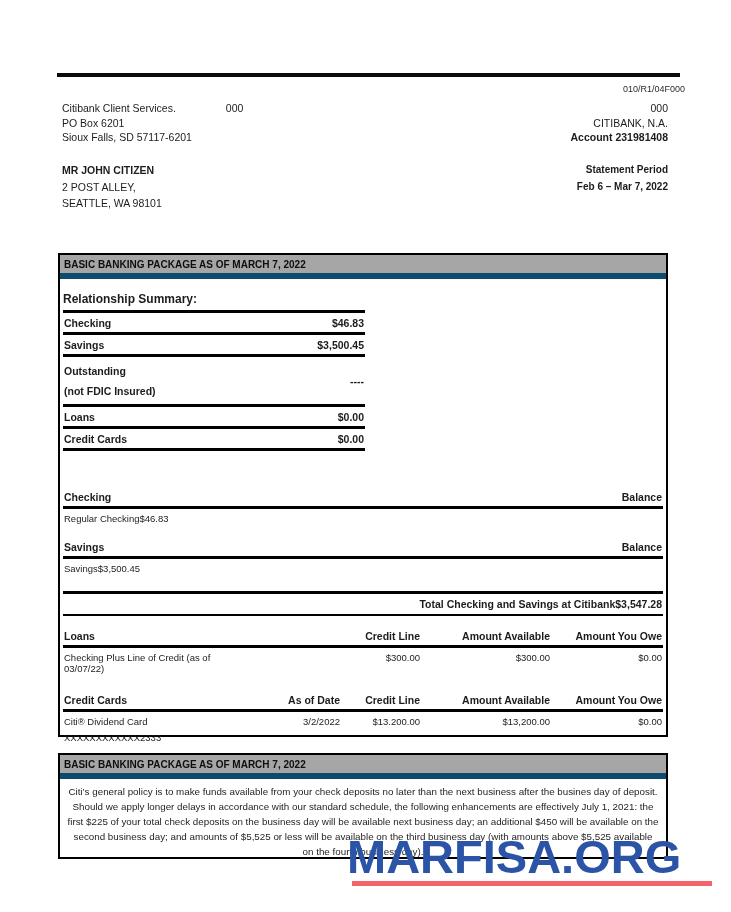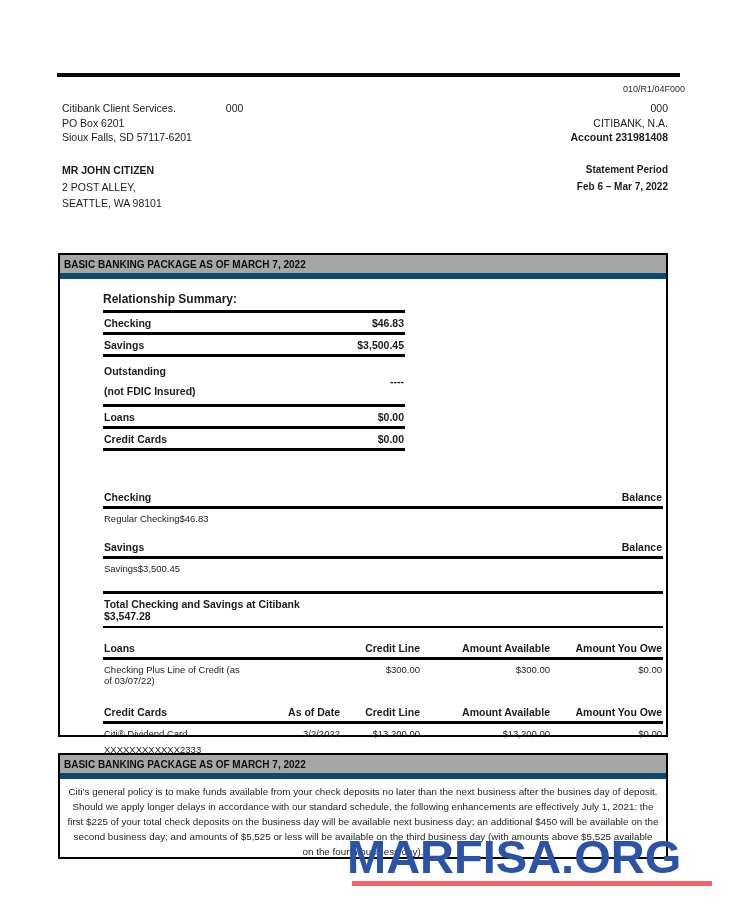--- a/index.html
+++ b/index.html
@@ -16,33 +16,33 @@
   .recipient-block { position:absolute; left:62px; top:162px; font-size:10.5px; line-height:16.5px; }
   .recipient-name { font-weight:bold; }
   .bank-block { position:absolute; right:63px; top:101px; text-align:right; font-size:10.5px; line-height:14.5px; }
   .bank-account { font-weight:bold; }
   .statement-block { position:absolute; right:63px; top:162px; text-align:right; font-size:10px; line-height:16.5px; font-weight:bold; }
 
   .box { position:absolute; left:58px; width:610px; border:2px solid #000; box-sizing:border-box; background:#fff; }
   .box-summary { top:253px; height:484px; }
   .box-policy  { top:753px; height:106px; }
   .box-title-bar { background:#a6a6a6; border-bottom:6px solid #0c4a6e; font-weight:bold; font-size:10px; padding:4px 4px 3px 4px; color:#0e0e0e; }
-  .box-content { padding:0 3px;margin-left:40px; }
+  .box-content { padding:0 3px; }
 
   .rel-heading { margin-top:13px; width:302px; font-size:12px; font-weight:bold; border-bottom:3px solid #000; padding-bottom:4px; }
   .rel-table { width:302px; }
   .rel-row { display:flex; justify-content:space-between; align-items:center; border-bottom:3px solid #000; padding:4px 1px 3px 1px; font-size:10.5px; font-weight:bold; }
   .rel-row .two-line div { line-height:20px; }
 
   .sec-checking { margin-top:40px; }
   .sec-savings  { margin-top:17px; }
   .sec-header { display:flex; justify-content:space-between; font-weight:bold; font-size:10.5px; border-bottom:3px solid #000; padding:0 1px 3px 1px; }
   .sec-row { display:flex; justify-content:flex-start; font-size:9.5px; padding:4px 1px 0 1px; }
 
-  .total-row { margin-top:17px; border-top:3px solid #000; border-bottom:2px solid #000; display:flex; justify-content:flex-end; font-weight:bold; font-size:10.5px; padding:4px 1px;flex-direction:column; }
+  .total-row { margin-top:17px; border-top:3px solid #000; border-bottom:2px solid #000; display:flex; justify-content:flex-end; font-weight:bold; font-size:10.5px; padding:4px 1px; }
 
   .tbl-header { display:flex; font-weight:bold; font-size:10.5px; border-bottom:3px solid #000; padding:0 1px 3px 1px; margin-top:14px; }
   .tbl-row { display:flex; font-size:9.5px; padding:4px 1px 0 1px;justify-content:flex-end; }
   .col-desc  { flex:1; }
   .col-asof  { width:90px;  text-align:right; }
   .col-credit{ width:80px;  text-align:right; }
   .col-avail { width:130px; text-align:right; }
   .col-owe   { width:112px; text-align:right; }
   .cc-header { margin-top:20px; }
   .cc-number { margin-top:4px; line-height:14px; }

